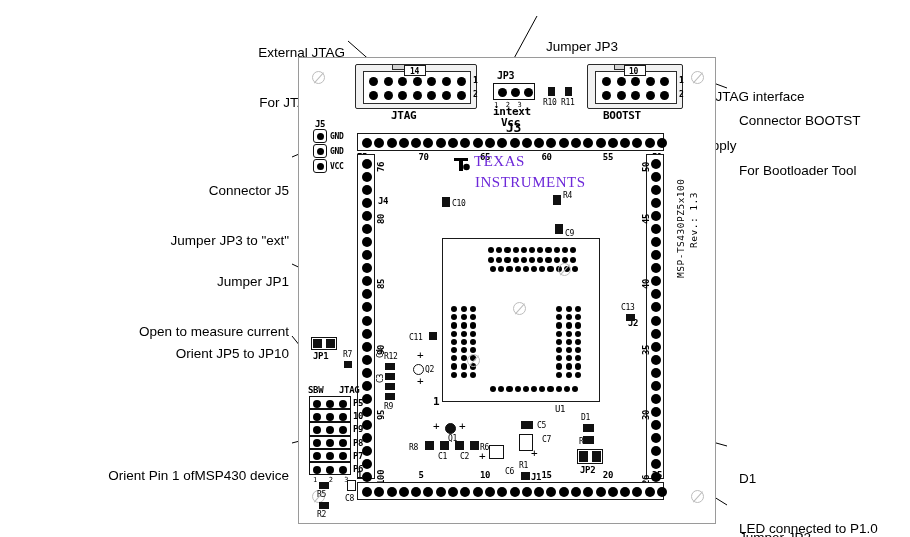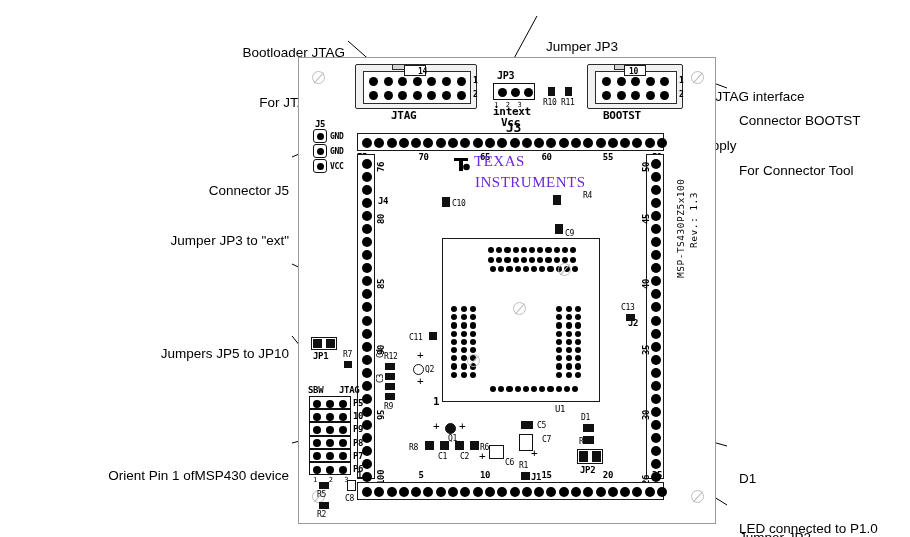--- a/index.html
+++ b/index.html
@@ -70,43 +70,47 @@
       <line x1="292" y1="157" x2="318" y2="146"></line>
       <line x1="292" y1="264" x2="330" y2="282"></line>
       <line x1="292" y1="336" x2="317" y2="367"></line>
       <line x1="292" y1="443" x2="440" y2="405"></line>
       <line x1="727" y1="446" x2="604" y2="412"></line>
       <line x1="727" y1="505" x2="610" y2="432"></line>
     </g>
   </svg>
 
   <div class="callout r" style="left:40px;top:12px;width:305px;">
-    <div>Bootloader JTAG</div>
+    <div>External JTAG</div>
     <div>For JTAG Tool</div>
   </div>
 
   <div class="callout l" style="left:546px;top:6px;width:360px;">
     <div>Jumper JP3</div>
     <div>1-2 (int): Power supply from JTAG interface</div>
     <div>2-3 (ext): External power supply</div>
   </div>
 
   <div class="callout l" style="left:739px;top:80px;width:170px;">
     <div>Connector BOOTST</div>
-    <div>For Connector Tool</div>
+    <div>For Bootloader Tool</div>
   </div>
 
   <div class="callout r" style="left:0px;top:150px;width:289px;">
     <div>Connector J5</div>
     <div>Jumper JP3 to "ext"</div>
   </div>
 
+  <div class="callout r" style="left:0px;top:241px;width:289px;">
+    <div>Jumper JP1</div>
+    <div>Open to measure current</div>
+  </div>
 
   <div class="callout r" style="left:0px;top:313px;width:289px;">
-    <div>Jumpers JP5 to JP10</div>
+    <div>Orient JP5 to JP10</div>
   </div>
 
   <div class="callout r" style="left:0px;top:435px;width:289px;">
     <div>Orient Pin 1 ofMSP430 device</div>
   </div>
 
   <div class="callout l" style="left:739px;top:438px;width:170px;">
     <div>D1</div>
     <div>LED connected to P1.0</div>
   </div>
@@ -137,21 +141,21 @@
             <div class="pin" style="left: 5px; top: 19px; width: 9px; height: 9px;"></div>
             <div class="pin" style="left: 19.6px; top: 19px; width: 9px; height: 9px;"></div>
             <div class="pin" style="left: 34.2px; top: 19px; width: 9px; height: 9px;"></div>
             <div class="pin" style="left: 48.8px; top: 19px; width: 9px; height: 9px;"></div>
             <div class="pin" style="left: 63.4px; top: 19px; width: 9px; height: 9px;"></div>
             <div class="pin" style="left: 78px; top: 19px; width: 9px; height: 9px;"></div>
             <div class="pin" style="left: 92.6px; top: 19px; width: 9px; height: 9px;"></div>
           </div>
       </div>
       <div class="keybox" style="left:48px;top:0px;width:22px;height:11px;">
-        <div class="silk b" style="left:5px;top:2px;margin-left:8px;">14</div>
+        <div class="silk b" style="left:5px;top:2px;">14</div>
       </div>
       <div class="silk b" style="left:117px;top:12px;">1</div>
       <div class="silk b" style="left:117px;top:26px;">2</div>
     </div>
     <div class="silk b silk9" style="left:92px;top:54px;font-size:11px;">JTAG</div>
 
     <div class="silk b silk9" style="left:198px;top:14px;font-size:10px;">JP3</div>
     <div class="jblock" style="left:194px;top:25px;width:42px;height:17px;">
       <div id="jp3-pins">
           <div class="pin" style="left: 4px; top: 4px; width: 9px; height: 9px;"></div>
@@ -451,21 +455,21 @@
     <div class="smd-o" style="left:114px;top:306px;width:11px;height:11px;border-radius:50%;"></div>
     <div class="silk" style="left:126px;top:308px;">Q2</div>
     <div class="silk" style="left:118px;top:320px;font-size:11px;">+</div>
 
     <div class="silk" style="left:110px;top:276px;">C11</div>
     <div class="smd" style="left:130px;top:274px;width:8px;height:8px;"></div>
 
     <div class="smd" style="left:143px;top:139px;width:8px;height:10px;"></div>
     <div class="silk" style="left:153px;top:142px;">C10</div>
     <div class="smd" style="left:254px;top:137px;width:8px;height:10px;"></div>
-    <div class="silk" style="left:264px;top:134px;margin-left:20px;">R4</div>
+    <div class="silk" style="left:264px;top:134px;">R4</div>
     <div class="smd" style="left:256px;top:166px;width:8px;height:10px;"></div>
     <div class="silk" style="left:266px;top:172px;">C9</div>
 
     <div class="silk" style="left:322px;top:246px;">C13</div>
     <div class="smd" style="left:327px;top:256px;width:9px;height:7px;"></div>
 
     <div class="socket" style="left:143px;top:180px;width:158px;height:164px;">
       <div id="socket-pads" style="position: absolute; left: 0px; top: 0px; width: 100%; height: 100%;">
           <div class="pin" style="left: 45px; top: 8px; width: 6.2px; height: 6.2px;"></div>
           <div class="pin" style="left: 53.2px; top: 8px; width: 6.2px; height: 6.2px;"></div>
@@ -582,21 +586,21 @@
     <div class="smd" style="left:126px;top:383px;width:9px;height:9px;"></div>
     <div class="smd" style="left:141px;top:383px;width:9px;height:9px;"></div>
     <div class="smd" style="left:156px;top:383px;width:9px;height:9px;"></div>
     <div class="smd" style="left:171px;top:383px;width:9px;height:9px;"></div>
     <div class="silk" style="left:181px;top:386px;">R6</div>
     <div class="silk" style="left:139px;top:395px;">C1</div>
     <div class="silk" style="left:161px;top:395px;">C2</div>
 
     <div class="silk" style="left:180px;top:395px;font-size:11px;">+</div>
     <div class="smd-o" style="left:190px;top:387px;width:15px;height:14px;"></div>
-    <div class="silk" style="left:206px;top:401px;">C6</div>
+    <div class="silk" style="left:206px;top:410px;">C6</div>
 
     <div class="smd" style="left:222px;top:363px;width:12px;height:8px;"></div>
     <div class="silk" style="left:238px;top:364px;">C5</div>
     <div class="smd-o" style="left:220px;top:376px;width:14px;height:17px;"></div>
     <div class="silk" style="left:243px;top:378px;">C7</div>
     <div class="silk" style="left:232px;top:392px;font-size:11px;">+</div>
 
     <div class="silk" style="left:220px;top:404px;">R1</div>
     <div class="smd" style="left:222px;top:414px;width:9px;height:8px;"></div>
 

